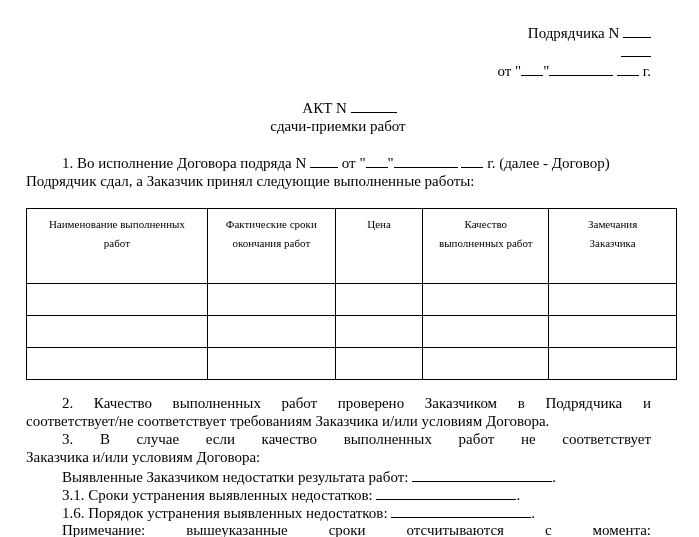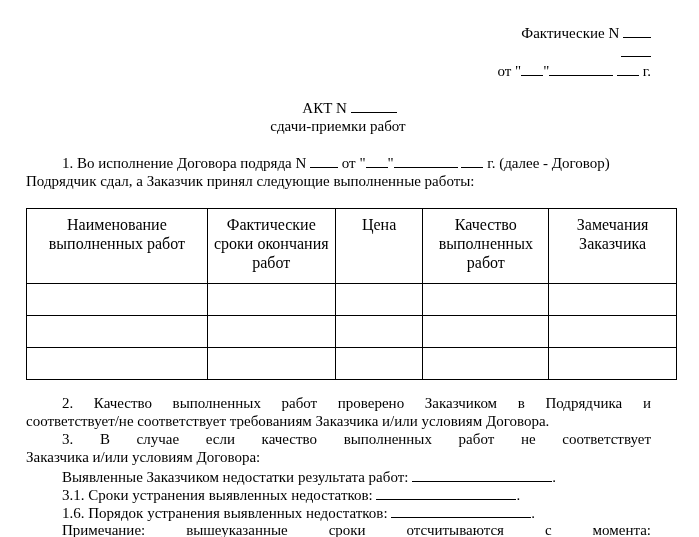--- a/index.html
+++ b/index.html
@@ -13,30 +13,30 @@
   .center { text-align: center; }
   .u { display: inline-block; border-bottom: 1px solid #000; height: 14px; vertical-align: baseline; }
   .justify-line { display: flex; justify-content: space-between; }
 
   table.works {
     position: absolute; left: 26px; top: 208px;
     border-collapse: collapse; width: 651px;
   }
   table.works th, table.works td {
     border: 1px solid #000; padding: 0; vertical-align: top;
-    font-weight: normal; font-size: 16px; line-height: 19px; text-align: center;
+    font-weight: normal; font-size: 11px; line-height: 19px; text-align: center;
   }
   table.works th { height: 68px; padding-top: 6px; }
   table.works td { height: 31px; }
 </style>
 </head>
 <body>
 
 <div class="abs right" style="right:48px; top:23px;">
-  <span>Фактические N</span>
+  <span>Подрядчика N</span>
   <span class="u" style="width:28px;"></span>
 </div>
 <div class="abs right" style="right:48px; top:42px;">
   <span class="u" style="width:30px;"></span>
 </div>
 <div class="abs right" style="right:48px; top:61px;">
   <span>от "</span><span class="u" style="width:22px;"></span><span>"</span><span class="u" style="width:64px;"></span>
   <span class="u" style="width:22px;"></span>
   <span>г.</span>
 </div>

